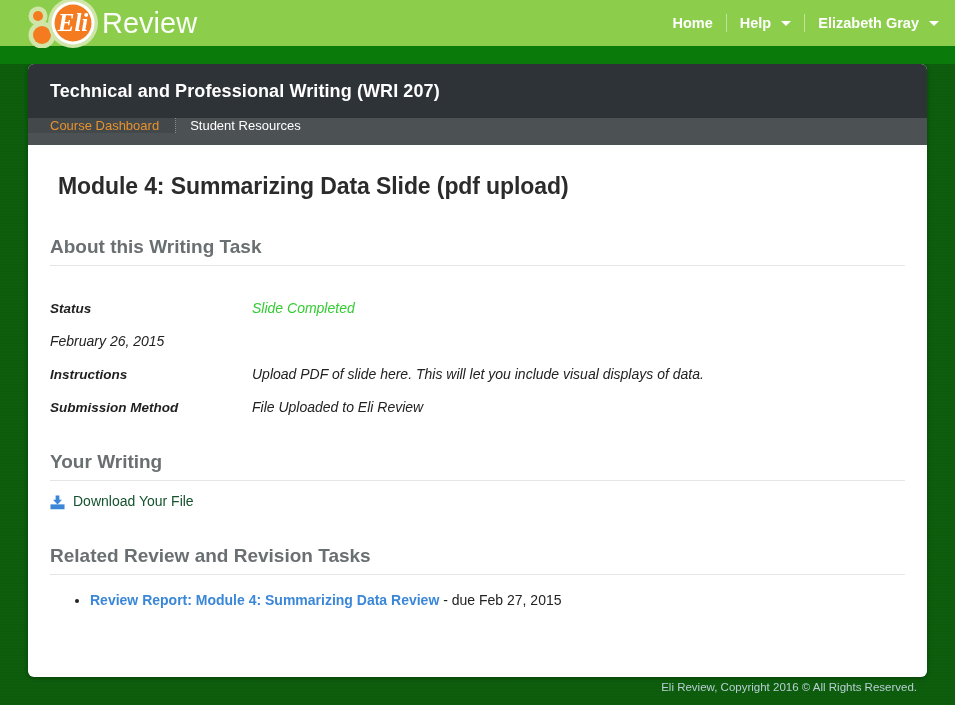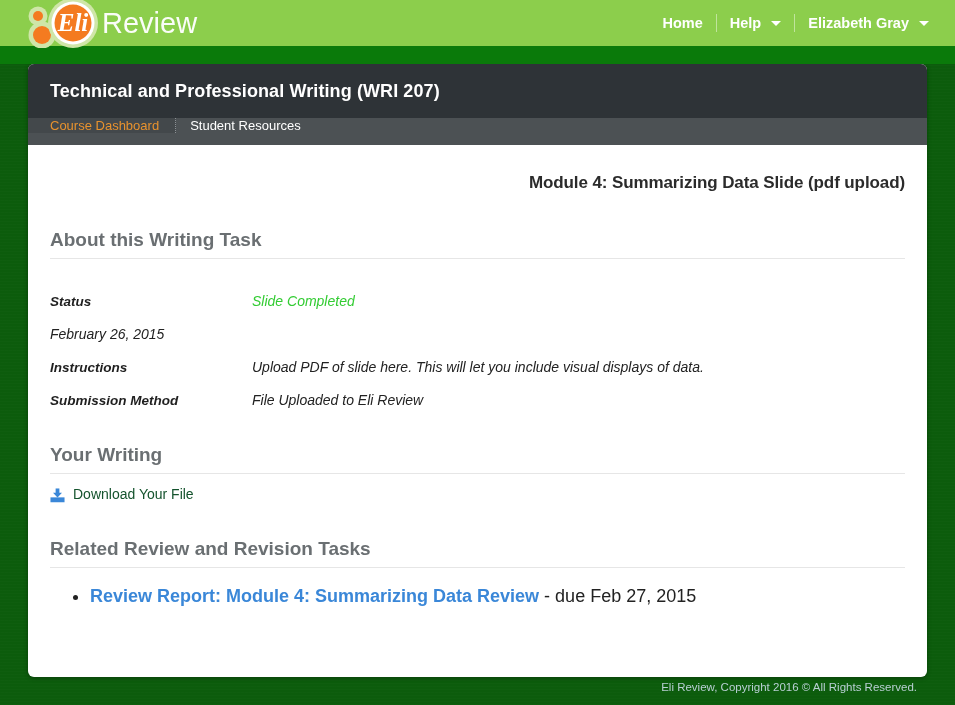--- a/index.html
+++ b/index.html
@@ -29,21 +29,21 @@
     position: absolute;
     left: 16px;
     top: -2px;
     width: 260px;
     height: 50px;
   }
   .logo-svg { display: block; }
 
   .topnav {
     position: absolute;
-    right: 24px;
+    right: 14px;
     top: 0;
     height: 46px;
     display: flex;
     align-items: center;
     gap: 0px;
   }
   .navlink {
     color: #ffffff;
     font-size: 14.5px;
     font-weight: bold;
@@ -141,26 +141,25 @@
     padding-left: 22px;
     padding-right: 16px;
     border-right: 1px dotted #8b9094;
   }
 
   .content {
     padding: 22px 22px 0 22px;
   }
 
   .page-title {
-    font-size: 17px;
+    font-size: 23px;
     font-weight: bold;
     color: #2b2b2b;
-    margin: 6px 0 0 0;
+    margin: 6px 0 0 8px;
     letter-spacing: -0.1px;
-    text-align: right;
   }
 
   .section-heading {
     font-size: 19px;
     font-weight: bold;
     color: #6a6f72;
     margin: 36px 0 0 0;
     padding-bottom: 7px;
     border-bottom: 1px solid #e6e6e6;
   }
@@ -211,21 +210,21 @@
     cursor: pointer;
   }
 
   
   .related-list {
     margin: 14px 0 0 0;
     padding-left: 40px;
     list-style: disc;
   }
   .related-list li {
-    font-size: 18px;
+    font-size: 14px;
     color: #222222;
     line-height: 1.6;
   }
   .related-link {
     color: #3a87d8;
     font-weight: bold;
     text-decoration: none;
     cursor: pointer;
   }
   .related-suffix {

